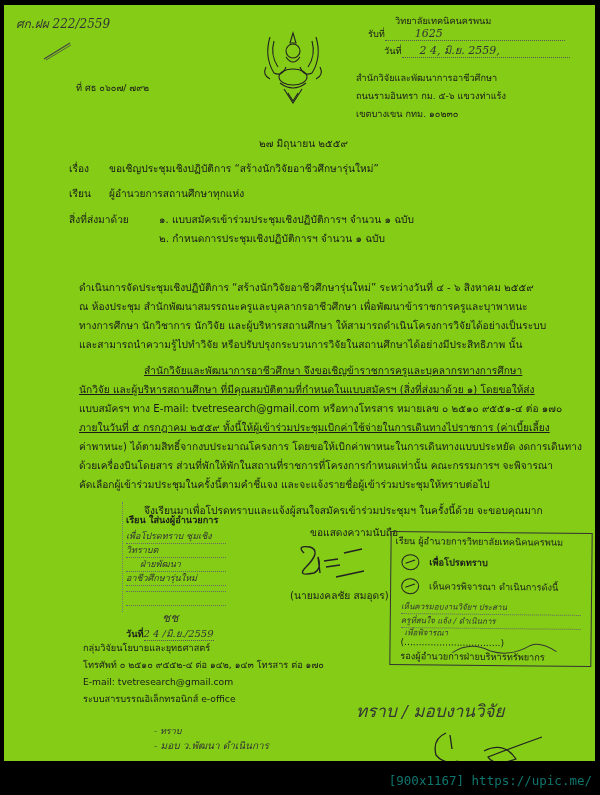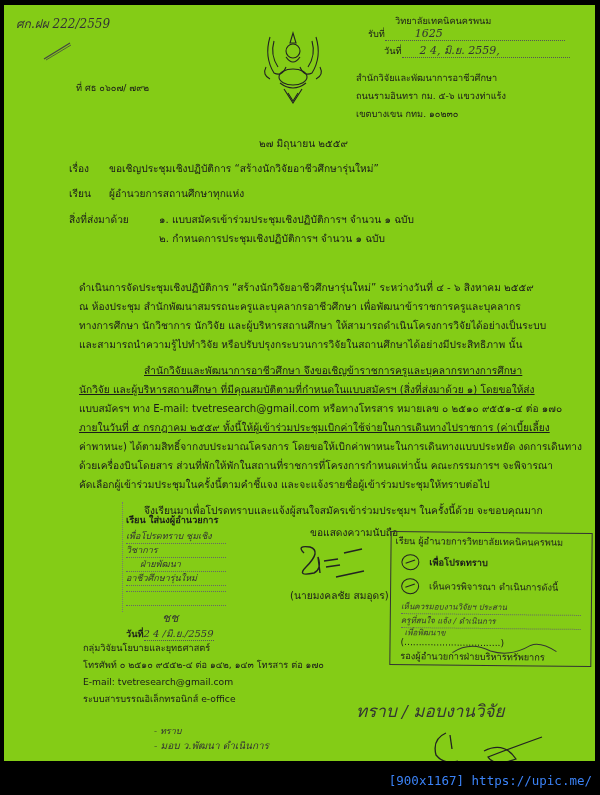--- a/index.html
+++ b/index.html
@@ -15,21 +15,21 @@
     .hand { font-family: "DejaVu Serif", serif; font-style: italic; color: #333; }
     .t { font-size: 10.2px; line-height: 13px; }
     .ts { font-size: 9.2px; line-height: 12px; }
     .ul { text-decoration: underline; }
     .bold { font-weight: bold; }
     .dots { border-bottom: 1px dotted #555; display: inline-block; }
     .footer {
       position: absolute; left: 0; top: 761px; width: 600px; height: 34px; background: #000;
     }
     .footer-text {
-      position: absolute; right: 8px; top: 12px; color: #3b82f6; font-size: 12.5px;
+      position: absolute; right: 8px; top: 12px; color: #0f766e; font-size: 12.5px;
       font-family: "DejaVu Sans Mono", monospace;
     }
     .emblem { position: absolute; left: 256px; top: 22px; width: 66px; height: 80px; }
     .stamp-box {
       position: absolute; left: 386px; top: 527px; width: 200px; height: 132px;
       border: 1.2px solid #333; transform: rotate(0.6deg);
     }
     .circle {
       position: absolute; width: 16px; height: 14px; border: 1.2px solid #222; border-radius: 50%;
     }
@@ -87,38 +87,38 @@
 
   <div class="abs t" style="left:65px;top:157px;">เรื่อง</div>
   <div class="abs t" style="left:105px;top:157px;">ขอเชิญประชุมเชิงปฏิบัติการ “สร้างนักวิจัยอาชีวศึกษารุ่นใหม่”</div>
   <div class="abs t" style="left:65px;top:182px;">เรียน</div>
   <div class="abs t" style="left:105px;top:182px;">ผู้อำนวยการสถานศึกษาทุกแห่ง</div>
   <div class="abs t" style="left:65px;top:208px;">สิ่งที่ส่งมาด้วย</div>
   <div class="abs t" style="left:155px;top:208px;">๑. แบบสมัครเข้าร่วมประชุมเชิงปฏิบัติการฯ  จำนวน ๑ ฉบับ</div>
   <div class="abs t" style="left:155px;top:227px;">๒. กำหนดการประชุมเชิงปฏิบัติการฯ  จำนวน  ๑ ฉบับ</div>
 
   <div class="abs t" style="left:75px;top:276px;">ดำเนินการจัดประชุมเชิงปฏิบัติการ “สร้างนักวิจัยอาชีวศึกษารุ่นใหม่” ระหว่างวันที่ ๔ - ๖ สิงหาคม ๒๕๕๙</div>
-  <div class="abs t" style="left:75px;top:295px;">ณ ห้องประชุม สำนักพัฒนาสมรรถนะครูและบุคลากรอาชีวศึกษา เพื่อพัฒนาข้าราชการครูและบุคลากร</div>
+  <div class="abs t" style="left:75px;top:295px;">ณ ห้องประชุม สำนักพัฒนาสมรรถนะครูและบุคลากรอาชีวศึกษา เพื่อพัฒนาข้าราชการครูและบุาพาหนะ</div>
   <div class="abs t" style="left:75px;top:314px;">ทางการศึกษา นักวิชาการ นักวิจัย และผู้บริหารสถานศึกษา ให้สามารถดำเนินโครงการวิจัยได้อย่างเป็นระบบ</div>
   <div class="abs t" style="left:75px;top:333px;">และสามารถนำความรู้ไปทำวิจัย หรือปรับปรุงกระบวนการวิจัยในสถานศึกษาได้อย่างมีประสิทธิภาพ นั้น</div>
 
   <div class="abs t ul" style="left:140px;top:359px;">สำนักวิจัยและพัฒนาการอาชีวศึกษา จึงขอเชิญข้าราชการครูและบุคลากรทางการศึกษา</div>
   <div class="abs t ul" style="left:75px;top:378px;">นักวิจัย และผู้บริหารสถานศึกษา ที่มีคุณสมบัติตามที่กำหนดในแบบสมัครฯ (สิ่งที่ส่งมาด้วย ๑) โดยขอให้ส่ง</div>
   <div class="abs t" style="left:75px;top:397px;">แบบสมัครฯ ทาง E-mail: tvetresearch@gmail.com หรือทางโทรสาร หมายเลข ๐ ๒๕๑๐ ๙๕๕๑-๔ ต่อ ๑๗๐</div>
   <div class="abs t ul" style="left:75px;top:416px;">ภายในวันที่ ๕ กรกฎาคม ๒๕๕๙  ทั้งนี้ให้ผู้เข้าร่วมประชุมเบิกค่าใช้จ่ายในการเดินทางไปราชการ (ค่าเบี้ยเลี้ยง</div>
   <div class="abs t" style="left:75px;top:435px;">ค่าพาหนะ) ได้ตามสิทธิ์จากงบประมาณโครงการ โดยขอให้เบิกค่าพาหนะในการเดินทางแบบประหยัด งดการเดินทาง</div>
   <div class="abs t" style="left:75px;top:454px;">ด้วยเครื่องบินโดยสาร ส่วนที่พักให้พักในสถานที่ราชการที่โครงการกำหนดเท่านั้น  คณะกรรมการฯ จะพิจารณา</div>
   <div class="abs t" style="left:75px;top:473px;">คัดเลือกผู้เข้าร่วมประชุมในครั้งนี้ตามคำชี้แจง และจะแจ้งรายชื่อผู้เข้าร่วมประชุมให้ทราบต่อไป</div>
 
   <div class="abs t" style="left:140px;top:499px;">จึงเรียนมาเพื่อโปรดทราบและแจ้งผู้สนใจสมัครเข้าร่วมประชุมฯ ในครั้งนี้ด้วย จะขอบคุณมาก</div>
 
   <div class="margin-line"></div>
   <div class="abs ts bold" style="left:122px;top:509px;">เรียน ใส่นงผู้อำนวยการ</div>
   <div class="abs hand" style="left:122px;top:524px;font-size:9px;width:100px;border-bottom:1px dotted #666;">เพื่อโปรดทราบ ชุมเชิง</div>
-  <div class="abs hand" style="left:122px;top:538px;font-size:9px;width:100px;border-bottom:1px dotted #666;">วิชาการ</div>
+  <div class="abs hand" style="left:122px;top:538px;font-size:9px;width:100px;border-bottom:1px dotted #666;">วิทราบต</div>
   <div class="abs hand" style="left:122px;top:552px;font-size:9px;width:100px;border-bottom:1px dotted #666;padding-left:14px;box-sizing:border-box;">ฝ่ายพัฒนา</div>
   <div class="abs hand" style="left:122px;top:566px;font-size:9px;width:100px;border-bottom:1px dotted #666;">อาชีวศึกษารุ่นใหม่</div>
   <div class="abs" style="left:122px;top:586px;width:100px;border-bottom:1px dotted #666;"></div>
   <div class="abs" style="left:122px;top:600px;width:100px;border-bottom:1px dotted #666;"></div>
   <div class="abs hand" style="left:158px;top:603px;font-size:12px;">ชช</div>
   <div class="abs ts" style="left:122px;top:623px;">
     <span class="bold">วันที่</span><span class="hand dots" style="font-size:10px;">2 4 /มิ.ย./2559</span>
   </div>
 
   <div class="abs t" style="left:306px;top:521px;">ขอแสดงความนับถือ</div>
@@ -130,21 +130,21 @@
   <div class="abs t" style="left:286px;top:584px;">(นายมงคลชัย   สมอุดร)</div>
 
   <div class="stamp-box">
     <div class="abs ts" style="left:4px;top:3px;">เรียน ผู้อำนวยการวิทยาลัยเทคนิคนครพนม</div>
     <div class="circle" style="left:10px;top:22px;"></div>
     <div class="abs ts bold" style="left:38px;top:24px;">เพื่อโปรดทราบ</div>
     <div class="circle" style="left:10px;top:46px;"></div>
     <div class="abs ts" style="left:38px;top:48px;">เห็นควรพิจารณา ดำเนินการดังนี้</div>
     <div class="abs hand" style="left:10px;top:68px;font-size:8px;width:180px;border-bottom:1px dotted #666;">เห็นควรมอบงานวิจัยฯ ประสาน</div>
     <div class="abs hand" style="left:10px;top:82px;font-size:8px;width:180px;border-bottom:1px dotted #666;">ครูที่สนใจ แจ้ง / ดำเนินการ</div>
-    <div class="abs hand" style="left:14px;top:94px;font-size:8px;">เพื่อพิฒนาข</div>
+    <div class="abs hand" style="left:14px;top:94px;font-size:8px;">เพื่อพิจารณา</div>
     <div class="abs ts" style="left:10px;top:104px;">(.................................)</div>
     <div class="abs ts" style="left:10px;top:118px;">รองผู้อำนวยการฝ่ายบริหารทรัพยากร</div>
     <svg class="sig" style="left:60px;top:108px;" width="110" height="16">
       <path d="M2 12 Q20 0 40 10 Q60 16 80 4 Q90 0 106 10" stroke="#333" stroke-width="1" fill="none"></path>
     </svg>
   </div>
 
   <div class="abs ts" style="left:79px;top:637px;">กลุ่มวิจัยนโยบายและยุทธศาสตร์</div>
   <div class="abs ts" style="left:79px;top:654px;">โทรศัพท์ ๐ ๒๕๑๐ ๙๕๕๒-๔ ต่อ ๑๔๒, ๑๔๓ โทรสาร ต่อ ๑๗๐</div>
   <div class="abs ts" style="left:79px;top:671px;">E-mail: tvetresearch@gmail.com</div>

